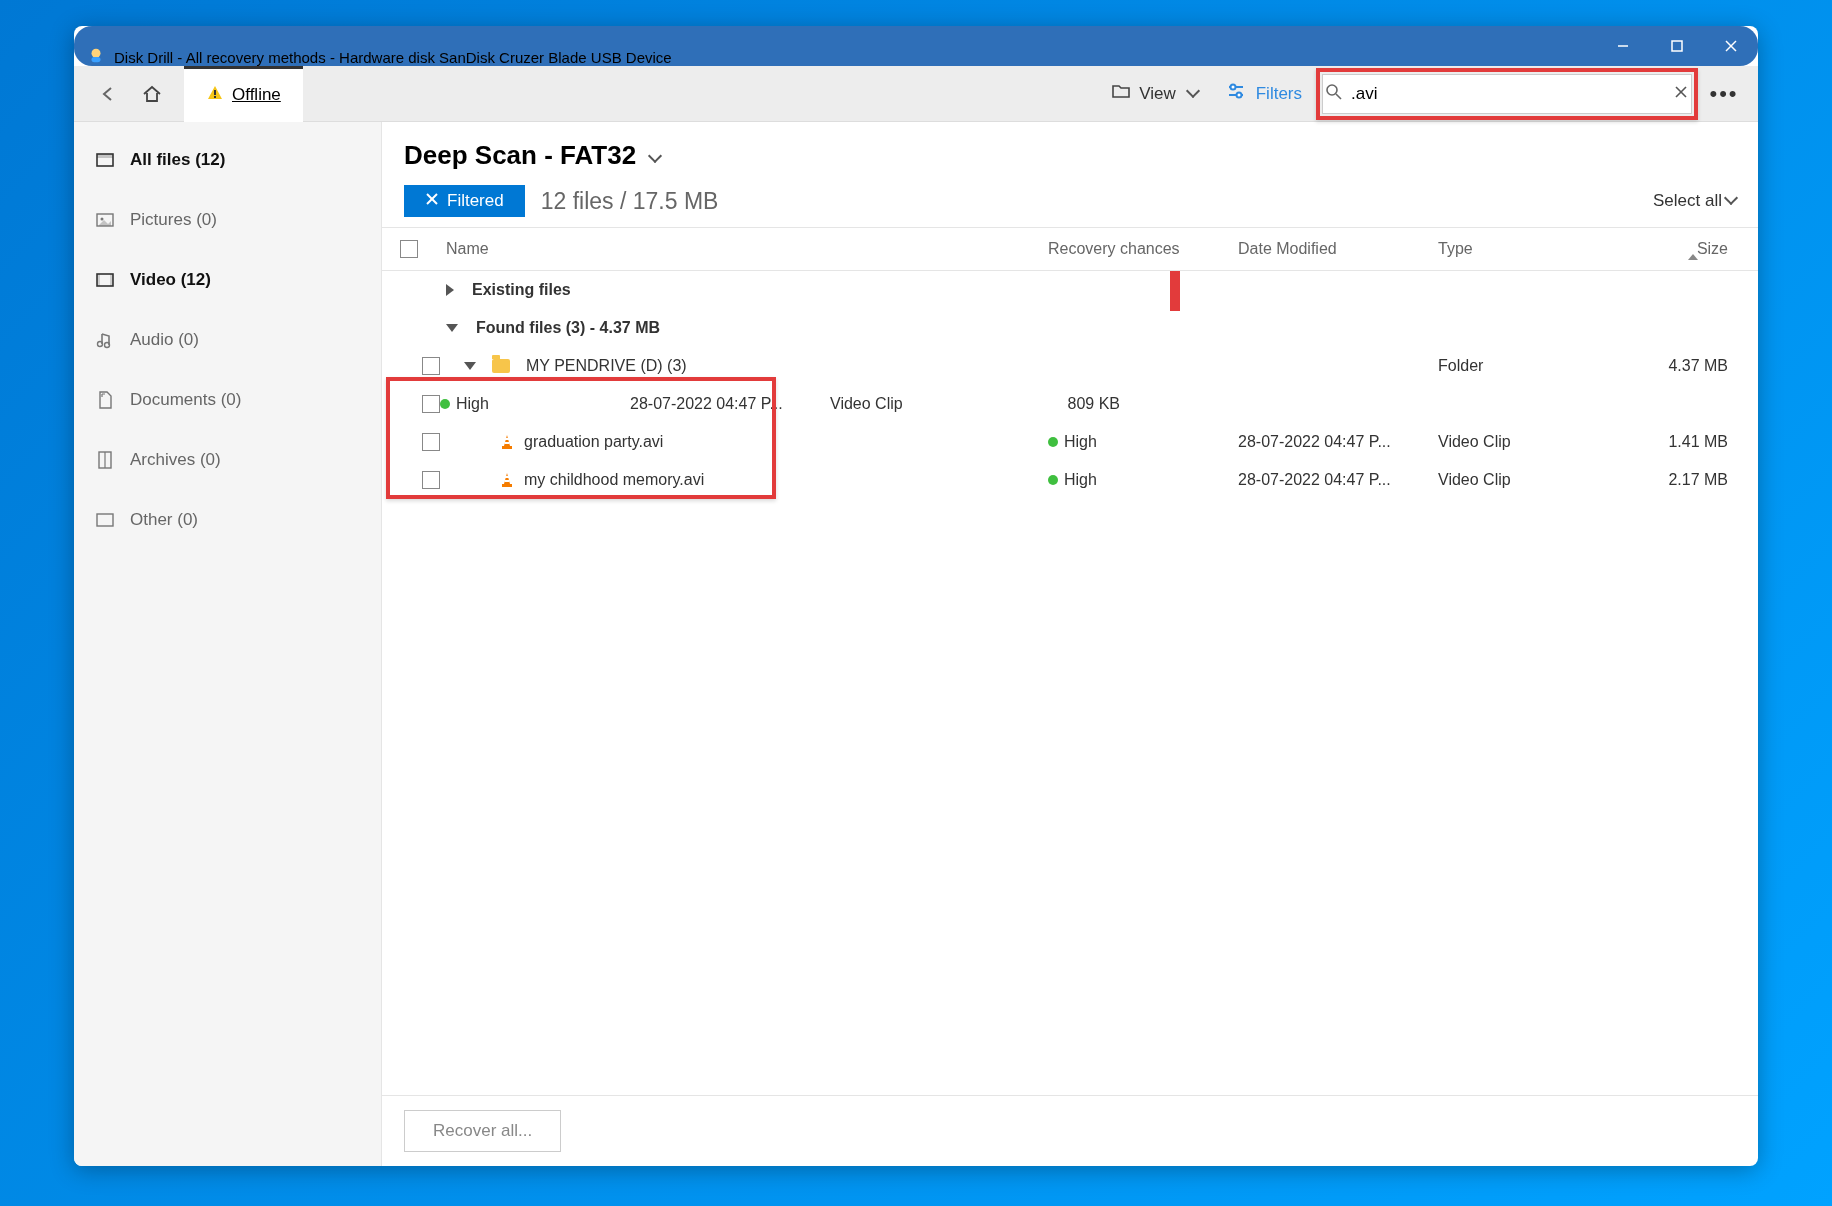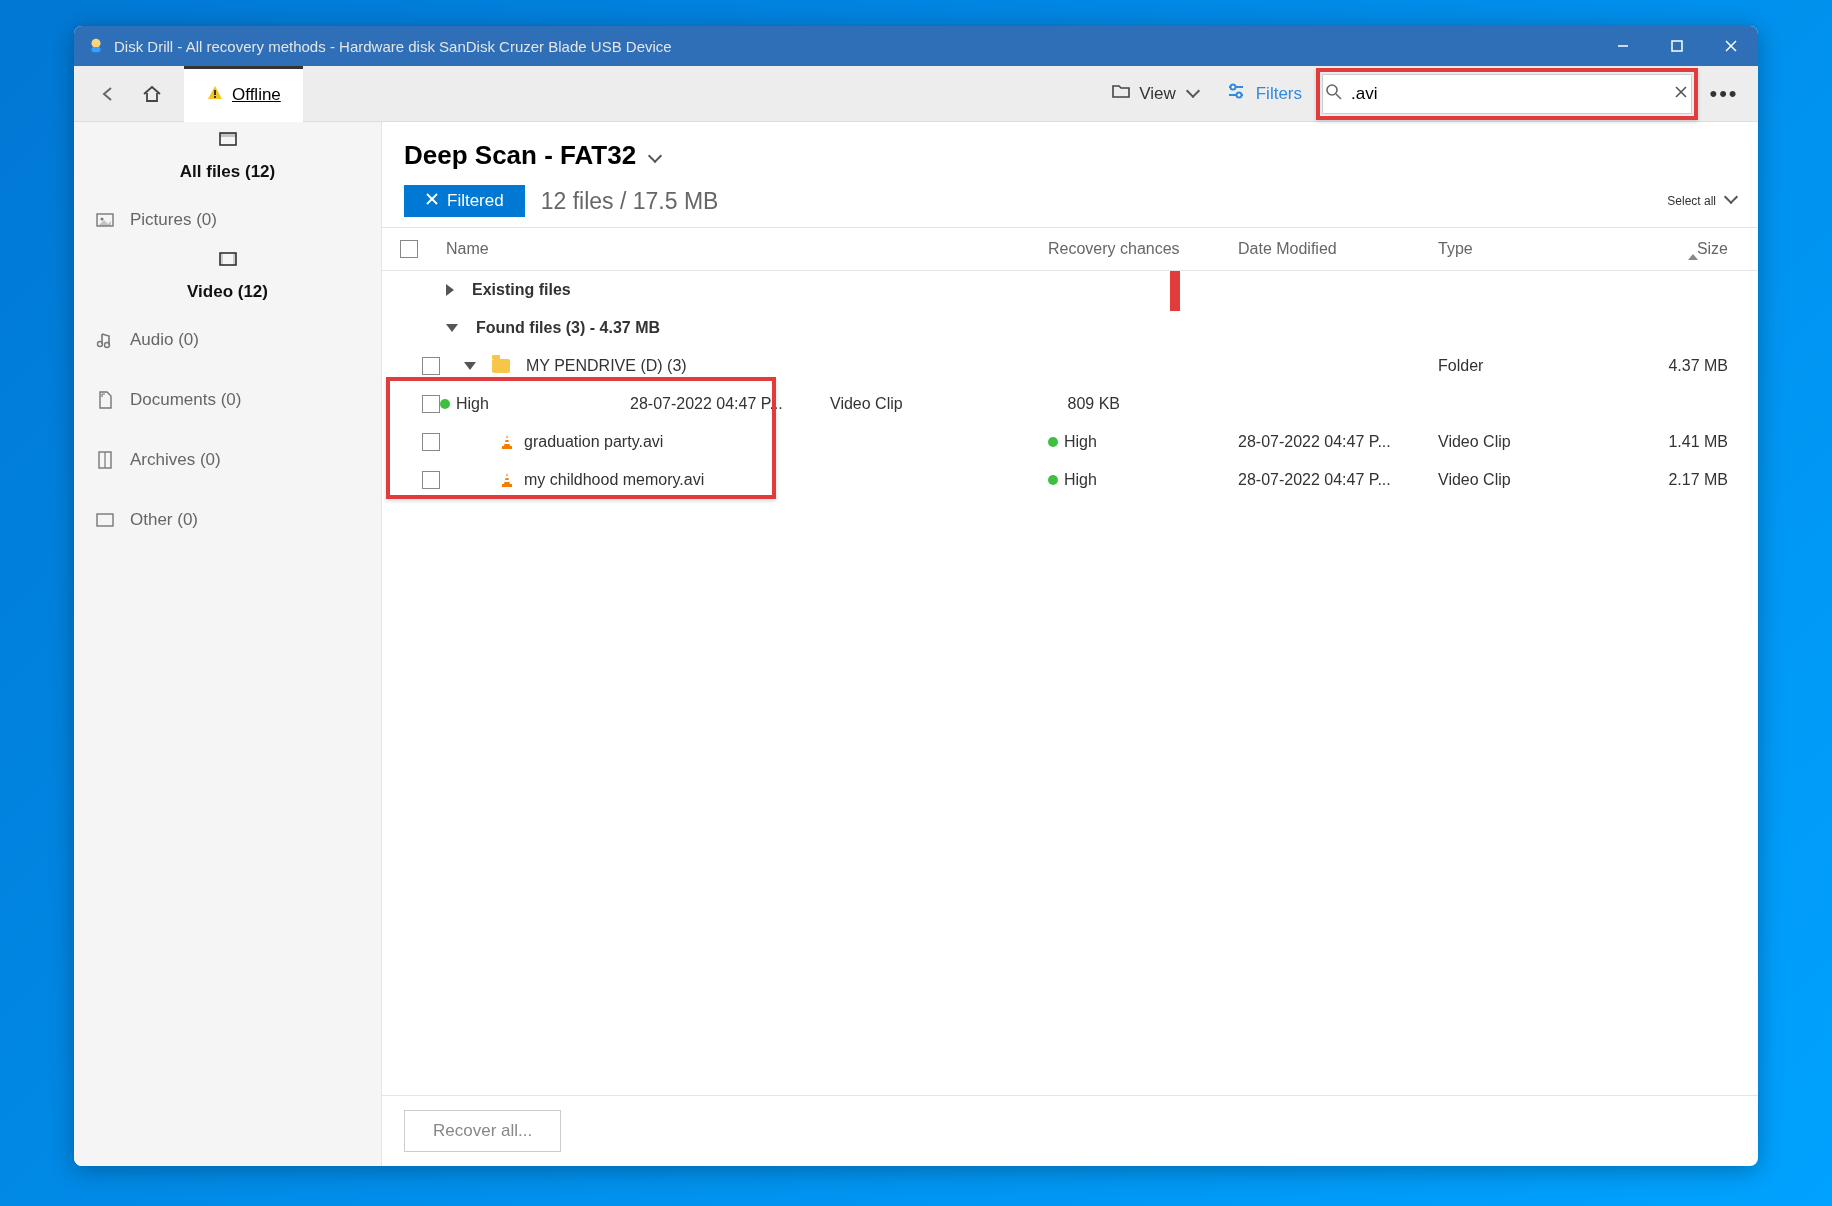--- a/index.html
+++ b/index.html
@@ -1,46 +1,46 @@
 <!DOCTYPE html>
 <html><head>
 <meta charset="utf-8">
 <style>
 * { margin: 0; padding: 0; box-sizing: border-box; font-family: "Segoe UI", Arial, sans-serif; }
 body { background: linear-gradient(135deg, #0078d4 0%, #00a2ff 100%); width: 1832px; height: 1206px; padding: 26px 74px 40px 74px; }
 .window { background: #fff; border-radius: 8px; box-shadow: 0 4px 24px rgba(0,0,0,0.3); overflow: hidden; height: 100%; display: flex; flex-direction: column; }
-.titlebar { background: #2f6fb8; color: #e5e5e5; height: 40px; display: flex; align-items: center; padding-left: 12px; font-size: 15px; }
+.titlebar { background: #2f6fb8; color: #000000; height: 40px; display: flex; align-items: flex-end; padding-left: 12px; font-size: 15px; border-radius: 18px; }
 .titlebar .app-icon { width: 20px; height: 20px; margin-right: 8px; display:flex; align-items:center; justify-content:center; }
 .titlebar .title { flex: 1; }
 .titlebar .win-controls { display: flex; }
 .titlebar .win-btn { width: 54px; height: 40px; display: flex; align-items: center; justify-content: center; color: #fff; }
 .toolbar { background: #ededed; height: 56px; display: flex; align-items: center; padding: 0 12px; border-bottom: 1px solid #ddd; position: relative; }
 .tool-btn { width: 44px; height: 44px; display: flex; align-items: center; justify-content: center; color: #555; }
 .tab { background: #fff; border-top: 3px solid #333; padding: 0 22px; height: 56px; display: flex; align-items: center; gap: 8px; font-size: 17px; margin-left: 10px; text-decoration: underline; }
 .toolbar-spacer { flex: 1; }
 .toolbar .view-btn { display: flex; align-items: center; gap: 8px; padding: 0 14px; font-size: 17px; color: #333; }
 .toolbar .filters-btn { display: flex; align-items: center; gap: 10px; padding: 0 14px; font-size: 17px; color: #2f8ae0; }
 .search-wrap { position: relative; margin-left: 6px; }
 .search-wrap .highlight-box { position: absolute; inset: -6px -6px -6px -6px; border: 4px solid #e23b3b; pointer-events: none; box-shadow: 0 2px 4px rgba(0,0,0,0.15);}
 .search { background: #fff; border: 1px solid #ccc; height: 40px; width: 370px; display: flex; align-items: center; padding: 0 2px; }
 .search input { border: none; outline: none; flex: 1; font-size: 17px; margin-left: 8px; }
 .more-btn { width: 44px; display: flex; align-items: center; justify-content: center; font-size: 22px; color: #333; margin-left: 10px; letter-spacing: 2px; }
 .body { flex: 1; display: flex; min-height: 0; }
 .sidebar { width: 308px; background: #f5f5f5; border-right: 1px solid #e5e5e5; padding-top: 8px; }
 .side-item { display: flex; align-items: center; gap: 14px; padding: 0 20px; height: 60px; font-size: 17px; color: #666; }
-.side-item.active { color: #111; font-weight: 600; flex-direction: column; }
+.side-item.active { color: #111; font-weight: 600; }
 .side-item .ic { width: 22px; display:flex; justify-content:center; color:#777; }
 .side-item.active .ic { color:#333; }
 .main { flex: 1; display: flex; flex-direction: column; min-height: 0; }
 .main-header { padding: 18px 22px 10px 22px; }
 .scan-title { font-size: 26px; font-weight: 700; display: flex; align-items: center; gap: 10px; }
 .header-row2 { display: flex; align-items: center; gap: 16px; margin-top: 14px; }
 .filtered-pill { background: #0078d4; color: #fff; padding: 6px 21px; font-size: 17px; display: flex; align-items: center; gap: 8px; }
 .file-count { color: #666; font-size: 23px; }
-.select-all { margin-left: auto; font-size: 12px; color: #333; display:flex; align-items:center; gap:6px;}
+.select-all { margin-left: auto; font-size: 17px; color: #333; display:flex; align-items:center; }
 .table-head { display: flex; align-items: center; height: 44px; border-top: 1px solid #e5e5e5; border-bottom: 1px solid #e5e5e5; font-size: 16px; color: #666; padding-left: 18px; }
 .col-check { width: 40px; }
 .col-name { flex: 1; padding-left: 6px;}
 .col-rec { width: 190px; }
 .col-date { width: 200px; }
 .col-type { width: 170px; }
 .col-size { width: 150px; text-align: right; padding-right: 30px; position:relative;}
 .rows { flex: 1; overflow: auto; position: relative; }
 .row { display: flex; align-items: center; height: 38px; font-size: 16px; color: #333; padding-left: 18px; }
 .row .col-name { display: flex; align-items: center; gap: 8px; }

